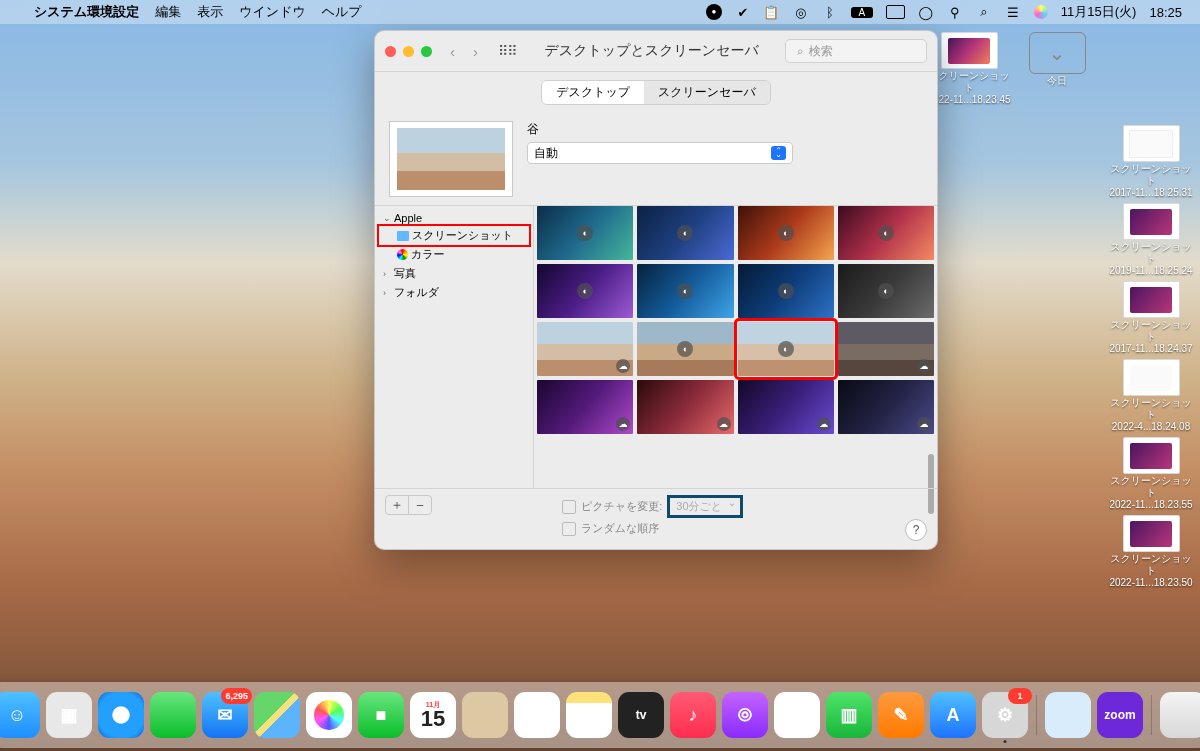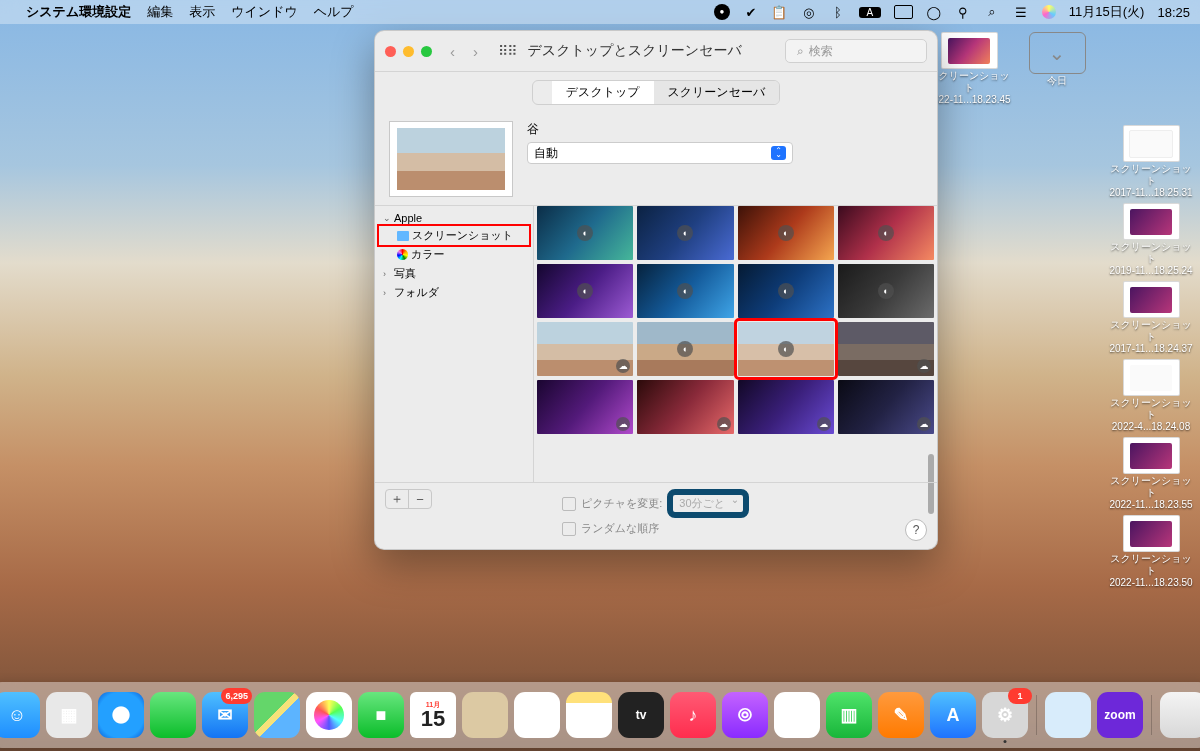--- a/index.html
+++ b/index.html
@@ -4,21 +4,21 @@
 <style>
   html,body{margin:0;padding:0;font-family:-apple-system,"Hiragino Sans","Helvetica Neue",sans-serif;font-size:12px;overflow:hidden;width:1200px;height:751px;}
   body{position:relative;}
   
   .wallpaper{position:absolute;inset:0;
     background:
       linear-gradient(to bottom,#88b7e4 0%,#a6c6df 22%,#e3dccc 35%,#d0b38a 50%,#c59066 62%,#a76a47 78%,#6d4a35 100%);
     z-index:0;
   }
   
-  .menubar{position:absolute;top:0;left:0;right:0;height:24px;background:rgba(255,255,255,0.35);backdrop-filter:blur(10px);display:flex;align-items:center;padding:0 10px;font-size:13px;color:#000;z-index:10;}
+  .menubar{position:absolute;top:0;left:0;right:0;height:24px;background:rgba(255,255,255,0.35);backdrop-filter:blur(10px);display:flex;align-items:center;padding:0 18px;font-size:13px;color:#000;z-index:10;}
   .menubar .left{display:flex;gap:16px;align-items:center;}
   .menubar .right{margin-left:auto;display:flex;gap:13px;align-items:center;}
   .menubar .apple{font-size:15px;}
   .menubar .bold{font-weight:600;}
   .menubar .icon{width:16px;text-align:center;font-size:13px;}
   .icon-square{width:17px;height:12px;border:1.5px solid #000;border-radius:2px;display:inline-block;}
   
   .dock{position:absolute;bottom:3px;left:50%;transform:translateX(-50%);height:58px;border-radius:16px;background:rgba(255,255,255,0.4);backdrop-filter:blur(10px);display:flex;align-items:center;padding:4px 8px;gap:6px;z-index:10;box-shadow:0 2px 12px rgba(0,0,0,0.2);}
   .dock .app{width:46px;height:46px;border-radius:11px;position:relative;flex-shrink:0;}
   .dock .sep{width:1px;height:40px;background:rgba(0,0,0,0.2);margin:0 2px;}
@@ -34,25 +34,25 @@
   .desk-folder-box{width:55px;height:40px;border:1.5px solid #888;border-radius:6px;display:flex;align-items:center;justify-content:center;color:#888;font-size:20px;margin-bottom:1px;}
   .stack-row{display:flex;gap:2px;position:absolute;right:100px;top:32px;z-index:5;}
   
   .window{position:absolute;top:30px;left:374px;width:562px;height:518px;border-radius:10px;background:#ececec;box-shadow:0 15px 40px rgba(0,0,0,0.35);z-index:8;display:flex;flex-direction:column;overflow:hidden;border:1px solid rgba(0,0,0,0.15);}
   .titlebar{height:40px;display:flex;align-items:center;padding:0 10px;border-bottom:1px solid #d4d4d4;gap:8px;}
   .lights{display:flex;gap:7px;}
   .light{width:11px;height:11px;border-radius:50%;}
   .close{background:#ff5f57;} .min{background:#febc2e;} .max{background:#28c840;}
   .nav-arrows{display:flex;gap:18px;margin-left:10px;color:#999;font-size:15px;}
   .apps-grid{margin-left:12px;font-size:14px;color:#555;letter-spacing:-1px;}
-  .win-title{margin-left:3px;font-size:14px;font-weight:500;color:#333;text-align:center;}
+  .win-title{margin-left:20px;font-size:14px;font-weight:500;color:#333;text-align:center;}
   .search-box{margin-left:auto;height:22px;width:128px;border:1px solid #d0d0d0;border-radius:5px;display:flex;align-items:center;padding:0 6px;color:#999;background:rgba(255,255,255,0.4);}
   .search-box span{margin-left:5px;font-size:12px;}
   .seg-wrap{display:flex;justify-content:center;padding:8px 0;}
-  .segmented{display:flex;border:1px solid #cfcfcf;border-radius:6px;overflow:hidden;font-size:12px;padding-left:19px;}
+  .segmented{display:flex;border:1px solid #cfcfcf;border-radius:6px;overflow:hidden;font-size:12px;}
   .segmented div{padding:3px 14px;cursor:default;}
   .segmented .active{background:#fff;}
   .segmented div:not(.active){background:#e6e6e6;}
   .preview-row{display:flex;padding:8px 14px;gap:14px;}
   .preview-frame{width:122px;height:74px;border:1px solid #c8c8c8;background:#fff;display:flex;align-items:center;justify-content:center;}
   .preview-img{width:108px;height:62px;background:linear-gradient(to bottom,#bcd2de 0 40%,#d4bda5 40% 70%,#bb8e6e 70% 100%);}
   .preview-side{flex:1;}
   .wp-label{font-size:12px;margin-bottom:4px;}
   .dd{height:20px;border:1px solid #ccc;border-radius:4px;display:flex;align-items:center;padding:0 6px;font-size:12px;background:#fff;width:252px;justify-content:space-between;}
   .dd-btn{width:15px;height:14px;background:#1e73ff;border-radius:3px;color:#fff;font-size:8px;display:flex;flex-direction:column;align-items:center;justify-content:center;line-height:4px;}
@@ -73,21 +73,21 @@
   .dl-ovly,.dyn-ovly{position:absolute;bottom:3px;right:3px;width:14px;height:14px;background:rgba(80,80,80,0.7);border-radius:50%;color:#fff;font-size:9px;display:flex;align-items:center;justify-content:center;}
   .dyn-ovly{left:50%;top:50%;transform:translate(-50%,-50%);right:auto;bottom:auto;width:16px;height:16px;}
   .scrollbar-ind{position:absolute;right:3px;top:248px;width:6px;height:60px;background:rgba(0,0,0,0.28);border-radius:3px;}
   .footer{border-top:1px solid #d4d4d4;padding:6px 10px 10px;display:flex;gap:10px;align-items:flex-start;position:relative;}
   .plusminus{display:flex;border:1px solid #c8c8c8;border-radius:4px;overflow:hidden;}
   .plusminus div{width:22px;height:18px;display:flex;align-items:center;justify-content:center;font-size:13px;color:#555;}
   .plusminus div+div{border-left:1px solid #c8c8c8;}
   .foot-opts{font-size:11px;color:#888;}
   .foot-opts label{display:flex;align-items:center;gap:5px;margin-bottom:3px;}
   .cb{width:12px;height:12px;border:1px solid #bbb;border-radius:2px;}
-  .interval{display:inline-flex;border:6px solid #0c4a6e;border-radius:8px;padding:1px 18px 1px 6px;color:#aaa;position:relative;}
+  .interval{display:inline-flex;border:3px solid #0c4a6e;border-radius:0;padding:1px 18px 1px 6px;color:#aaa;position:relative;}
   .interval:after{content:"⌄";position:absolute;right:4px;top:-1px;font-size:10px;}
   .help-btn{position:absolute;right:10px;bottom:8px;width:20px;height:20px;border:1px solid #bbb;border-radius:50%;display:flex;align-items:center;justify-content:center;font-size:12px;color:#555;background:#fff;}
 </style>
 </head>
 <body>
 
 <div class="wallpaper"></div>
 
 <div class="menubar">
   <div class="left">
@@ -312,21 +312,21 @@
     <div class="app" style="background: linear-gradient(rgb(79, 192, 255), rgb(30, 142, 255)); display: flex; align-items: center; justify-content: center; color: rgb(255, 255, 255); font-size: 18px; font-weight: 600;">☺</div>
     <div class="app" style="background: rgb(232, 232, 232); display: flex; align-items: center; justify-content: center; color: rgb(255, 255, 255); font-size: 18px; font-weight: 600;">▦</div>
     <div class="app" style="background: radial-gradient(circle, rgb(255, 255, 255) 25%, rgb(35, 160, 255) 28%, rgb(35, 160, 255) 70%, rgb(10, 90, 212) 100%); display: flex; align-items: center; justify-content: center; color: rgb(255, 255, 255); font-size: 18px; font-weight: 600;"></div>
     <div class="app" style="background: linear-gradient(rgb(103, 230, 126), rgb(11, 189, 42)); display: flex; align-items: center; justify-content: center; color: rgb(255, 255, 255); font-size: 18px; font-weight: 600;"></div>
     <div class="app" style="background: linear-gradient(rgb(79, 192, 255), rgb(19, 116, 244)); display: flex; align-items: center; justify-content: center; color: rgb(255, 255, 255); font-size: 18px; font-weight: 600;">✉<div class="badge">6,295</div></div>
     <div class="app" style="background: linear-gradient(135deg, rgb(100, 214, 106) 0px, rgb(100, 214, 106) 45%, rgb(246, 226, 122) 45%, rgb(246, 226, 122) 55%, rgb(92, 180, 255) 55%); display: flex; align-items: center; justify-content: center; color: rgb(255, 255, 255); font-size: 18px; font-weight: 600;"></div>
     <div class="app" style="background: rgb(255, 255, 255); display: flex; align-items: center; justify-content: center; color: rgb(255, 255, 255); font-size: 18px; font-weight: 600;">
       <div style="width:30px;height:30px;border-radius:50%;background:conic-gradient(#ff5,#5f5,#5ff,#55f,#f5f,#f55,#ff5);"></div>
     </div>
     <div class="app" style="background: linear-gradient(rgb(103, 230, 126), rgb(11, 189, 42)); display: flex; align-items: center; justify-content: center; color: rgb(255, 255, 255); font-size: 18px; font-weight: 600;">■</div>
-    <div class="app" style="background: rgb(255, 255, 255); display: flex; align-items: center; justify-content: center; color: rgb(255, 255, 255); font-size: 18px; font-weight: 600; flex-direction: column; border-radius: 6px;">
+    <div class="app" style="background: rgb(255, 255, 255); display: flex; align-items: center; justify-content: center; color: rgb(255, 255, 255); font-size: 18px; font-weight: 600; flex-direction: column;">
       <div style="font-size:7px;color:#ff3b30;line-height:8px;">11月</div>
       <div style="font-size:22px;color:#222;line-height:20px;">15</div>
     </div>
     <div class="app" style="background: rgb(220, 201, 163); display: flex; align-items: center; justify-content: center; color: rgb(255, 255, 255); font-size: 18px; font-weight: 600;"></div>
     <div class="app" style="background: rgb(255, 255, 255); display: flex; align-items: center; justify-content: center; color: rgb(255, 255, 255); font-size: 18px; font-weight: 600;">≣</div>
     <div class="app" style="background: linear-gradient(rgb(255, 225, 122) 0px, rgb(255, 225, 122) 25%, rgb(255, 255, 255) 25%); display: flex; align-items: center; justify-content: center; color: rgb(255, 255, 255); font-size: 18px; font-weight: 600;"></div>
     <div class="app" style="background: rgb(34, 34, 34); display: flex; align-items: center; justify-content: center; color: rgb(255, 255, 255); font-size: 12px; font-weight: 600;">tv</div>
     <div class="app" style="background: linear-gradient(rgb(255, 90, 116), rgb(255, 45, 78)); display: flex; align-items: center; justify-content: center; color: rgb(255, 255, 255); font-size: 18px; font-weight: 600;">♪</div>
     <div class="app" style="background: linear-gradient(rgb(196, 99, 255), rgb(138, 43, 255)); display: flex; align-items: center; justify-content: center; color: rgb(255, 255, 255); font-size: 18px; font-weight: 600;">⦾</div>
     <div class="app" style="background: rgb(255, 255, 255); display: flex; align-items: center; justify-content: center; color: rgb(255, 255, 255); font-size: 18px; font-weight: 600;">N</div>

